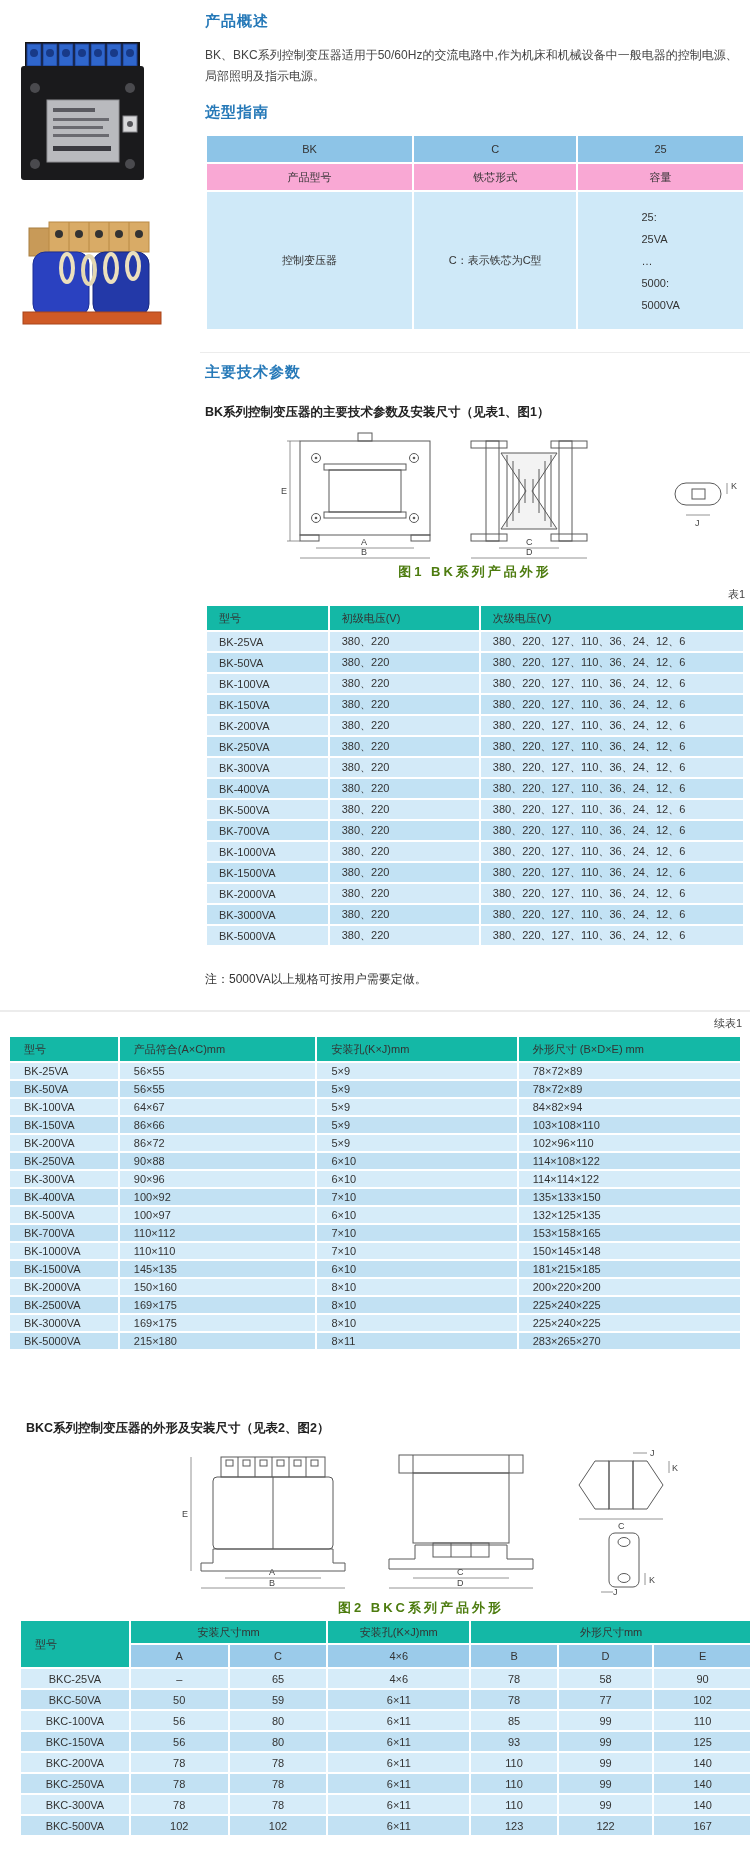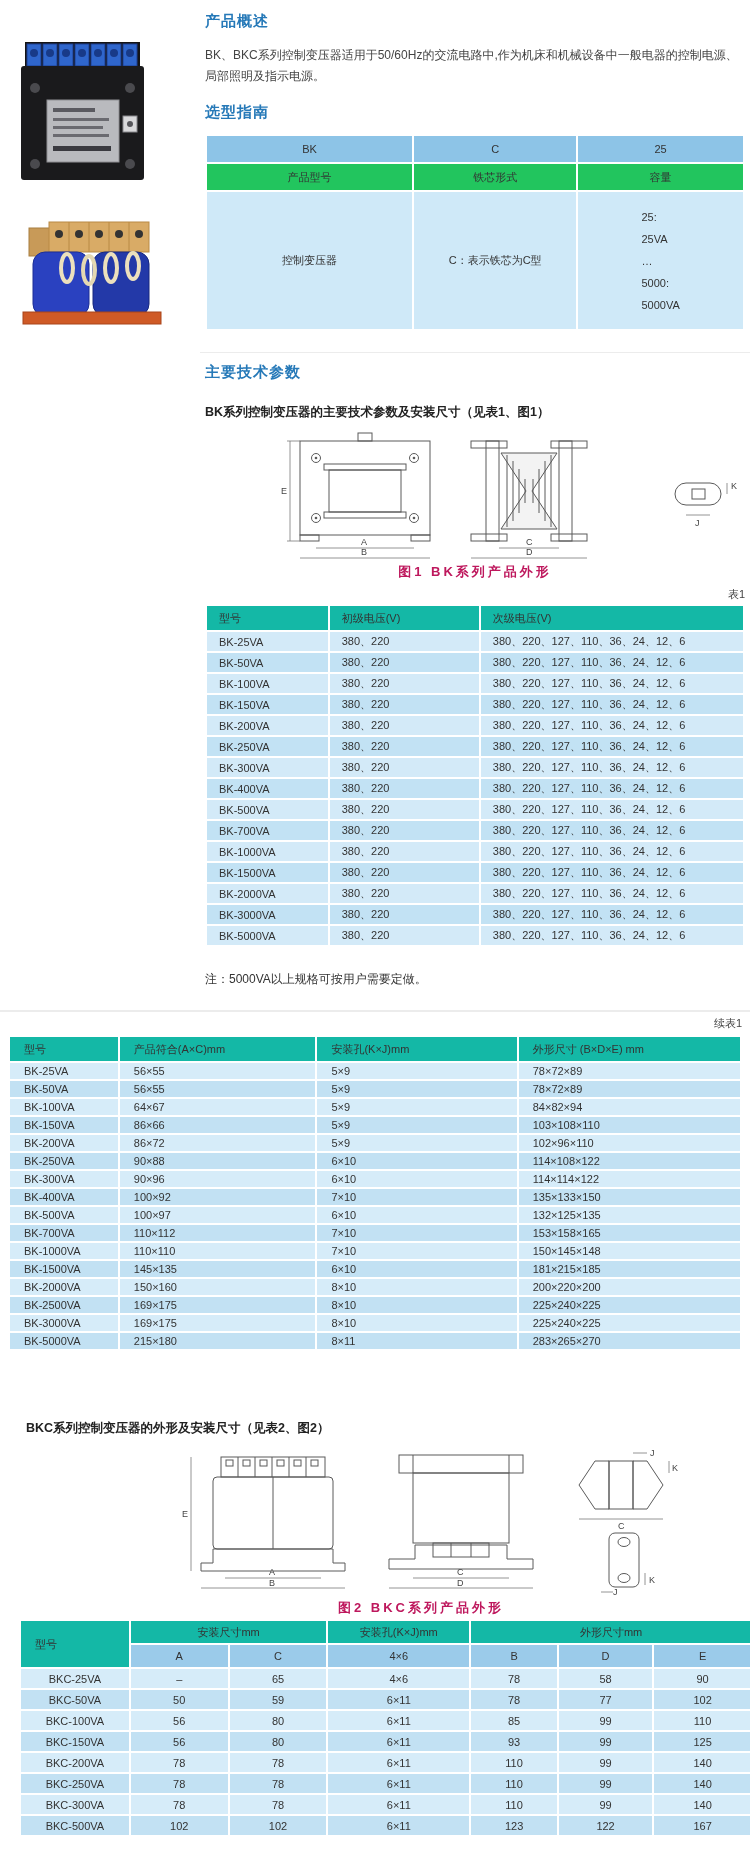--- a/index.html
+++ b/index.html
@@ -3,39 +3,39 @@
 <meta charset="utf-8">
 <style>
   html,body { margin:0; padding:0; }
   body {
     width:750px; height:1866px; position:relative; background:#ffffff;
     font-family:"Liberation Sans","DejaVu Sans",sans-serif; color:#3a3a3a; overflow:hidden;
   }
   .section-heading { font-size:15px; font-weight:bold; color:#2679b8; letter-spacing:1px; }
   .body-text { font-size:12px; line-height:1.75; color:#444; }
   .intro-text { font-size:12.5px; font-weight:bold; color:#222; }
-  .fig-caption { font-size:13px; font-weight:bold; color:#be185d; text-align:center; letter-spacing:3px; }
+  .fig-caption { font-size:13px; font-weight:bold; color:#4d7c0f; text-align:center; letter-spacing:3px; }
   .tbl-tag { font-size:11px; color:#444; text-align:right; }
   .note-text { font-size:12px; color:#333; }
 
   
   #photo-col { position:absolute; left:15px; top:36px; width:160px; }
   .photo { display:block; }
 
   
   #right-col { position:absolute; left:205px; top:8px; width:540px; }
 
   table { border-collapse:collapse; width:100%; table-layout:fixed; }
   th,td { border:2px solid #ffffff; font-size:11px; color:#333; font-weight:normal; overflow:hidden; white-space:nowrap; }
   thead th { background:#14b8a6; }
 
   
   .sel-table th, .sel-table td { text-align:center; }
   .sel-table .code-row th { height:24px; background:#8dc4e7; }
-  .sel-table .label-row td { height:24px; background:#22c55e; }
+  .sel-table .label-row td { height:24px; background:#f9a8d4; }
   .sel-table .value-row td { height:135px; background:#cfe9f8; }
   .cap-lines { display:inline-block; text-align:left; line-height:2.0; }
   .cap-lines span { display:block; }
 
   
   .tbl1 th { height:22px; text-align:left; padding-left:12px; }
   .tbl1 td { height:17px; padding-left:12px; }
   .tbl1 tbody tr:nth-child(odd) td { background:#d3eaf8; }
   .tbl1 tbody tr:nth-child(even) td { background:#c2e2f4; }
 

